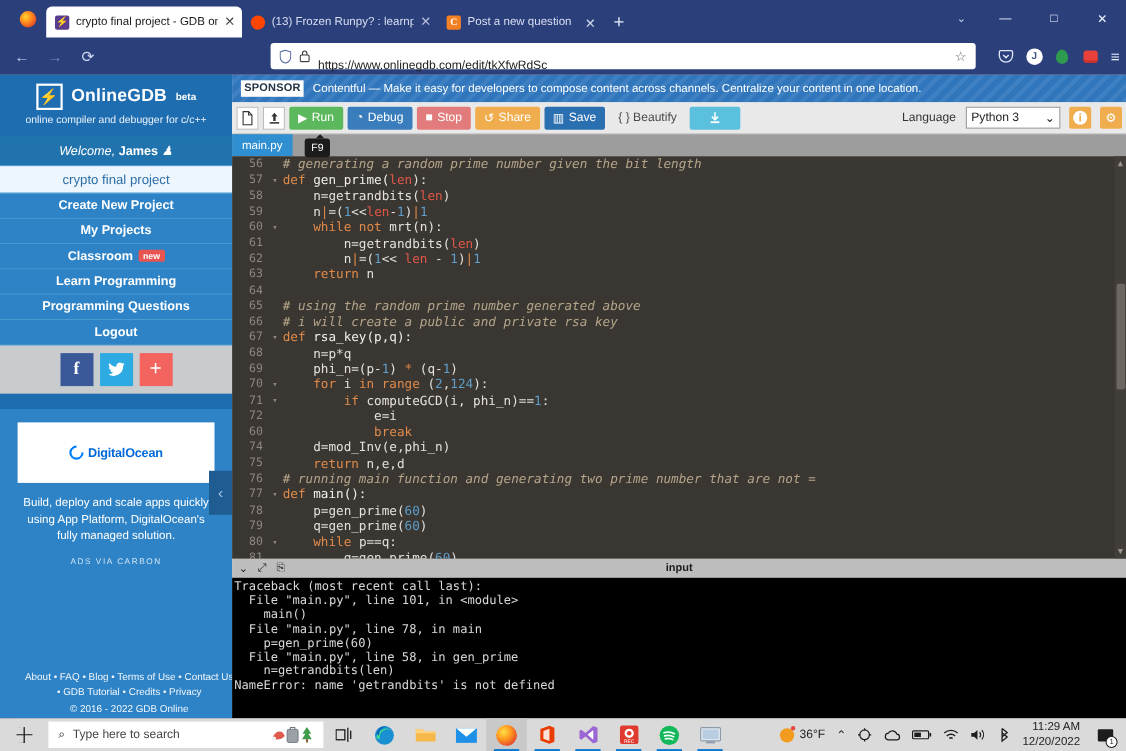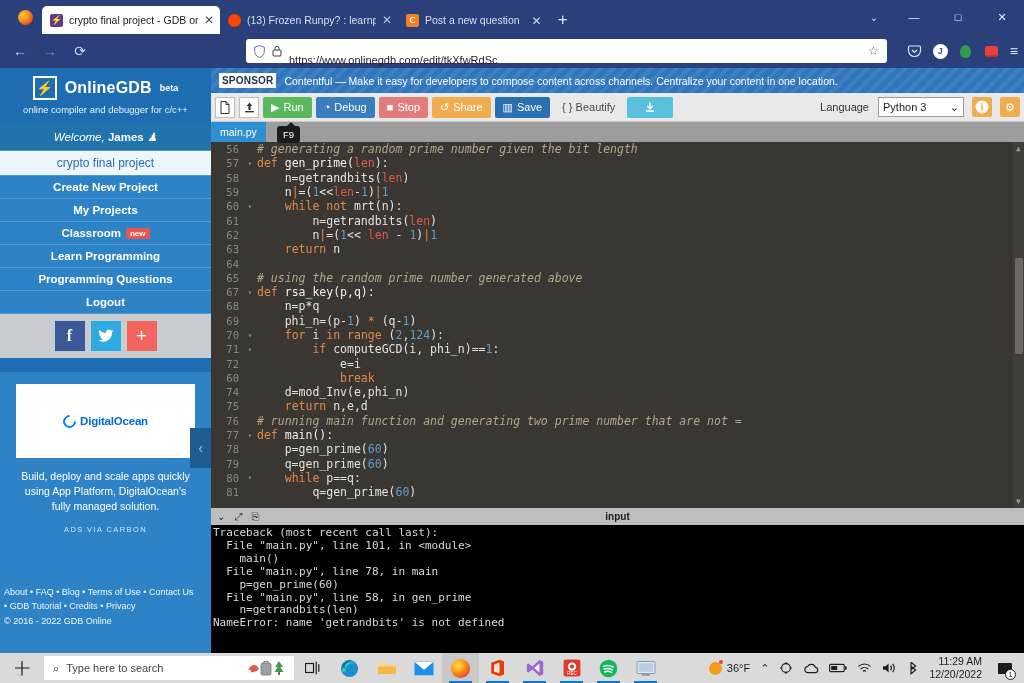--- a/index.html
+++ b/index.html
@@ -90,29 +90,29 @@
   .badge-new { background:#e8544f; color:#fff; font-size:8px; font-weight:bold;
      padding:1px 4px; border-radius:2px; margin-left:5px; vertical-align:1px; }
   .social { background:#c9cccf; padding:7px 0; display:flex; gap:6px; justify-content:center; }
   .sq { width:30px;height:30px;display:flex;align-items:center;justify-content:center;
      color:#fff;font-size:16px;font-weight:bold; }
   .sq.fb { background:#3b5998; font-family:"Liberation Serif",serif; }
   .sq.tw { background:#2daae1; font-size:14px; }
   .sq.pl { background:#f4645f; font-size:19px; font-weight:normal; }
   .side-gap { height: 14px; background:#1f6db1; }
   .ad { background:#2e83c6; padding: 12px 16px 8px; text-align:center; }
-  .ad-img { background:#fff; height:74px; display:flex; align-items:center;
+  .ad-img { background:#fff; height:55px; display:flex; align-items:center;
      justify-content:center; gap:4px; }
   .do-mark { width:13px;height:13px;border:2.5px solid #0080ff;border-radius:50%;
      border-right-color:transparent; transform: rotate(-45deg); }
   .do-text { font-size:11.5px; color:#0069d9; font-weight:bold; letter-spacing:-.2px; }
   .ad-copy { font-size:10.5px; line-height:1.45; margin-top:11px; color:#ffffff; }
   .ad-via { font-size:7.5px; letter-spacing:1.4px; margin-top:10px; color:#cfe4f4; }
-  .side-footer { position:absolute; bottom:0; left:0; width:211px;
-     background:#2e83c6; text-align:left; padding:6px 4px 25px; }
+  .side-footer { position:absolute; bottom:0; left:12px; width:211px;
+     background:#2e83c6; text-align:center; padding:6px 4px 2px; }
   .side-footer div { font-size:9px; color:#f0f6fb; line-height:1.6; }
   .collapse-tab { position:absolute; left:190px; top:360px; width:21px; height:40px;
      background:#1f5c91; color:#9ec8ea; display:flex; align-items:center;
      justify-content:center; font-size:14px; z-index:5; }
 
   
   .work { position:absolute; left:211px; top:0; width:813px; height:585px; background:#efefef; }
   .sponsor {
     height: 25px; background:#2f76bd; display:flex; align-items:center; gap:8px;
     padding: 0 8px; color:#fff; font-size:10.5px; overflow:hidden;
@@ -436,20 +436,21 @@
             <div class="code-line"><span class="gutter">56</span><span class="fold"></span><span class="ctext"><span class="c-com"># generating a random prime number given the bit length</span></span></div>
             <div class="code-line"><span class="gutter">57</span><span class="fold">▾</span><span class="ctext"><span class="c-kw">def </span><span class="c-fn">gen_prime(</span><span class="c-var">len</span><span class="c-op">):</span></span></div>
             <div class="code-line"><span class="gutter">58</span><span class="fold"></span><span class="ctext"><span class="c-op">    n=getrandbits(</span><span class="c-var">len</span><span class="c-op">)</span></span></div>
             <div class="code-line"><span class="gutter">59</span><span class="fold"></span><span class="ctext"><span class="c-op">    n</span><span class="c-cursor">|</span><span class="c-op">=(</span><span class="c-num">1</span><span class="c-op">&lt;&lt;</span><span class="c-var">len</span><span class="c-op">-</span><span class="c-num">1</span><span class="c-op">)</span><span class="c-cursor">|</span><span class="c-num">1</span></span></div>
             <div class="code-line"><span class="gutter">60</span><span class="fold">▾</span><span class="ctext"><span class="c-op">    </span><span class="c-kw">while not </span><span class="c-op">mrt(n):</span></span></div>
             <div class="code-line"><span class="gutter">61</span><span class="fold"></span><span class="ctext"><span class="c-op">        n=getrandbits(</span><span class="c-var">len</span><span class="c-op">)</span></span></div>
             <div class="code-line"><span class="gutter">62</span><span class="fold"></span><span class="ctext"><span class="c-op">        n</span><span class="c-cursor">|</span><span class="c-op">=(</span><span class="c-num">1</span><span class="c-op">&lt;&lt; </span><span class="c-var">len</span><span class="c-op"> - </span><span class="c-num">1</span><span class="c-op">)</span><span class="c-cursor">|</span><span class="c-num">1</span></span></div>
             <div class="code-line"><span class="gutter">63</span><span class="fold"></span><span class="ctext"><span class="c-op">    </span><span class="c-kw">return </span><span class="c-op">n</span></span></div>
             <div class="code-line"><span class="gutter">64</span><span class="fold"></span><span class="ctext"><span class="c-op"></span></span></div>
             <div class="code-line"><span class="gutter">65</span><span class="fold"></span><span class="ctext"><span class="c-com"># using the random prime number generated above</span></span></div>
+            <div class="code-line"><span class="gutter">66</span><span class="fold"></span><span class="ctext"><span class="c-com"># i will create a public and private rsa key</span></span></div>
             <div class="code-line"><span class="gutter">67</span><span class="fold">▾</span><span class="ctext"><span class="c-kw">def </span><span class="c-fn">rsa_key(p,q):</span></span></div>
             <div class="code-line"><span class="gutter">68</span><span class="fold"></span><span class="ctext"><span class="c-op">    n=p*q</span></span></div>
             <div class="code-line"><span class="gutter">69</span><span class="fold"></span><span class="ctext"><span class="c-op">    phi_n=(p-</span><span class="c-num">1</span><span class="c-op">) </span><span class="c-kw">*</span><span class="c-op"> (q-</span><span class="c-num">1</span><span class="c-op">)</span></span></div>
             <div class="code-line"><span class="gutter">70</span><span class="fold">▾</span><span class="ctext"><span class="c-op">    </span><span class="c-kw">for </span><span class="c-op">i </span><span class="c-kw">in range </span><span class="c-op">(</span><span class="c-num">2</span><span class="c-op">,</span><span class="c-num">124</span><span class="c-op">):</span></span></div>
             <div class="code-line"><span class="gutter">71</span><span class="fold">▾</span><span class="ctext"><span class="c-op">        </span><span class="c-kw">if </span><span class="c-op">computeGCD(i, phi_n)==</span><span class="c-num">1</span><span class="c-op">:</span></span></div>
             <div class="code-line"><span class="gutter">72</span><span class="fold"></span><span class="ctext"><span class="c-op">            e=i</span></span></div>
             <div class="code-line"><span class="gutter">60</span><span class="fold"></span><span class="ctext"><span class="c-op">            </span><span class="c-kw">break</span></span></div>
             <div class="code-line"><span class="gutter">74</span><span class="fold"></span><span class="ctext"><span class="c-op">    d=mod_Inv(e,phi_n)</span></span></div>
             <div class="code-line"><span class="gutter">75</span><span class="fold"></span><span class="ctext"><span class="c-op">    </span><span class="c-kw">return </span><span class="c-op">n,e,d</span></span></div>
             <div class="code-line"><span class="gutter">76</span><span class="fold"></span><span class="ctext"><span class="c-com"># running main function and generating two prime number that are not =</span></span></div>

